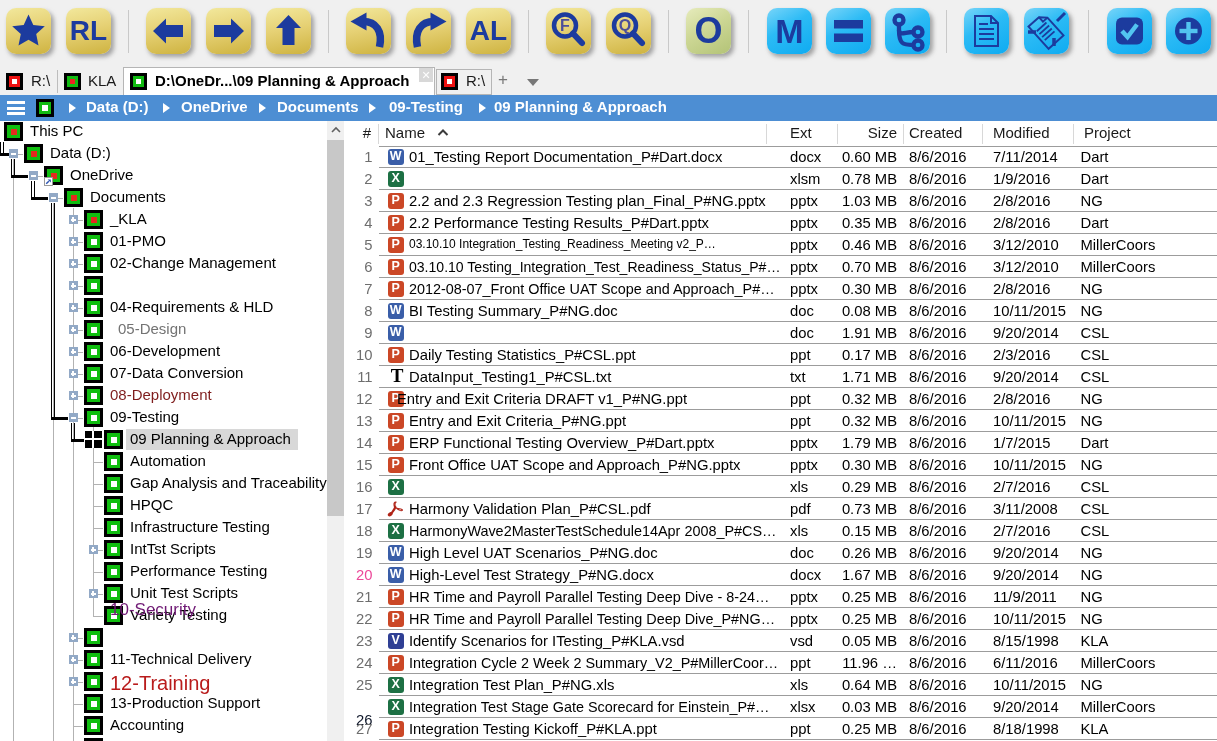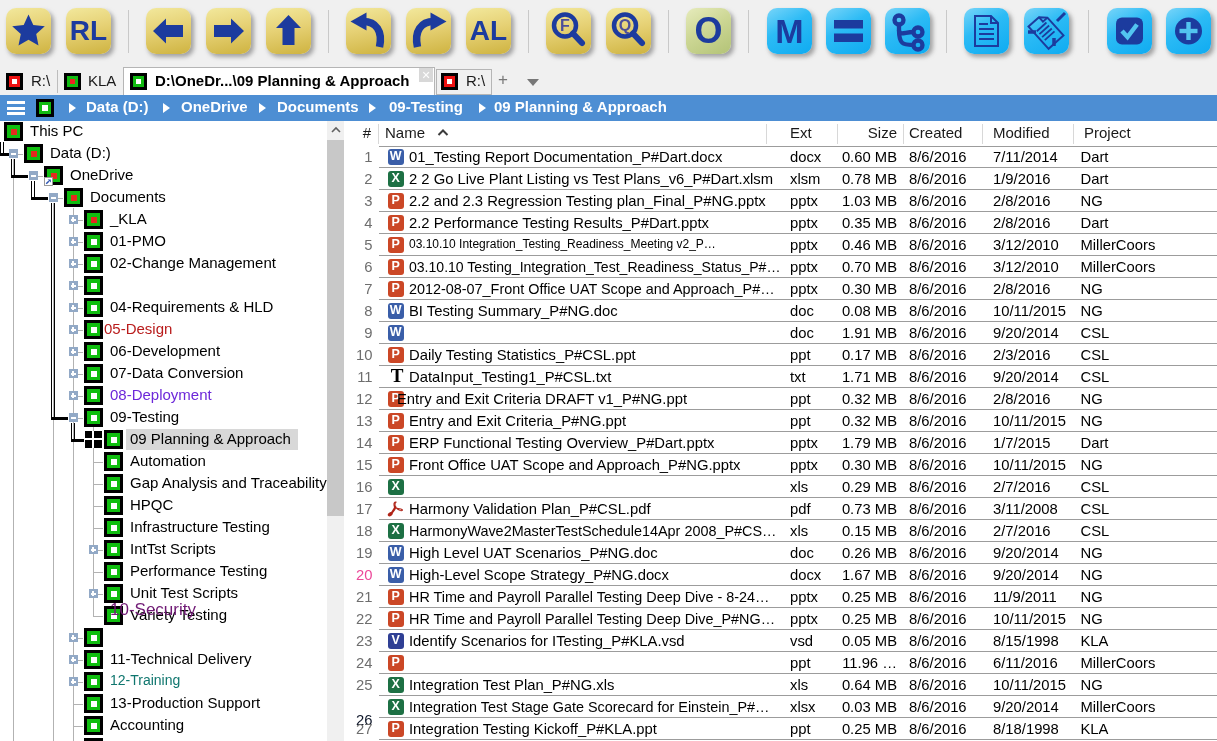--- a/index.html
+++ b/index.html
@@ -274,21 +274,21 @@
       <div style="position:absolute;left:3.5px;top:3.5px;width:6px;height:6px;background:#fff"></div>
     </div>
     <span style="position:absolute;left:110px;top:177.0px;font-size:15px;color:#000;white-space:nowrap">04-Requirements &amp; HLD</span>
     <div style="position:absolute;left:77px;top:208.5px;width:6px;height:1px;background:#b2b2b2"></div>
     <div style="position:absolute;left:68.5px;top:204.0px;width:9px;height:9px;background:#92a9c6"></div>
     <div style="position:absolute;left:70.5px;top:207.5px;width:5px;height:2px;background:#fff"></div>
     <div style="position:absolute;left:72px;top:206.0px;width:2px;height:5px;background:#fff"></div>
     <div style="position:absolute;left:84px;top:199.0px;width:13px;height:13px;background:#0fbe0f;border:3px solid #000">
       <div style="position:absolute;left:3.5px;top:3.5px;width:6px;height:6px;background:#fff"></div>
     </div>
-    <span style="position:absolute;left:104px;top:199.0px;font-size:15px;color:#b91c1c;white-space:nowrap">05-Design</span>
+    <span style="position:absolute;left:118px;top:199.0px;font-size:15px;color:#737373;white-space:nowrap">05-Design</span>
     <div style="position:absolute;left:77px;top:230.5px;width:6px;height:1px;background:#b2b2b2"></div>
     <div style="position:absolute;left:68.5px;top:226.0px;width:9px;height:9px;background:#92a9c6"></div>
     <div style="position:absolute;left:70.5px;top:229.5px;width:5px;height:2px;background:#fff"></div>
     <div style="position:absolute;left:72px;top:228.0px;width:2px;height:5px;background:#fff"></div>
     <div style="position:absolute;left:84px;top:221.0px;width:13px;height:13px;background:#0fbe0f;border:3px solid #000">
       <div style="position:absolute;left:3.5px;top:3.5px;width:6px;height:6px;background:#fff"></div>
     </div>
     <span style="position:absolute;left:110px;top:221.0px;font-size:15px;color:#000;white-space:nowrap">06-Development</span>
     <div style="position:absolute;left:77px;top:252.5px;width:6px;height:1px;background:#b2b2b2"></div>
     <div style="position:absolute;left:68.5px;top:248.0px;width:9px;height:9px;background:#92a9c6"></div>
@@ -298,21 +298,21 @@
       <div style="position:absolute;left:3.5px;top:3.5px;width:6px;height:6px;background:#fff"></div>
     </div>
     <span style="position:absolute;left:110px;top:243.0px;font-size:15px;color:#000;white-space:nowrap">07-Data Conversion</span>
     <div style="position:absolute;left:77px;top:274.5px;width:6px;height:1px;background:#b2b2b2"></div>
     <div style="position:absolute;left:68.5px;top:270.0px;width:9px;height:9px;background:#92a9c6"></div>
     <div style="position:absolute;left:70.5px;top:273.5px;width:5px;height:2px;background:#fff"></div>
     <div style="position:absolute;left:72px;top:272.0px;width:2px;height:5px;background:#fff"></div>
     <div style="position:absolute;left:84px;top:265.0px;width:13px;height:13px;background:#0fbe0f;border:3px solid #000">
       <div style="position:absolute;left:3.5px;top:3.5px;width:6px;height:6px;background:#fff"></div>
     </div>
-    <span style="position:absolute;left:110px;top:265.0px;font-size:15px;color:#6d28d9;white-space:nowrap">08-Deployment</span>
+    <span style="position:absolute;left:110px;top:265.0px;font-size:15px;color:#7f1d1d;white-space:nowrap">08-Deployment</span>
     <div style="position:absolute;left:77px;top:296.5px;width:6px;height:1px;background:#b2b2b2"></div>
     <div style="position:absolute;left:68.5px;top:292.0px;width:9px;height:9px;background:#92a9c6"></div>
     <div style="position:absolute;left:70.5px;top:295.5px;width:5px;height:2px;background:#fff"></div>
     <div style="position:absolute;left:84px;top:287.0px;width:13px;height:13px;background:#0fbe0f;border:3px solid #000">
       <div style="position:absolute;left:3.5px;top:3.5px;width:6px;height:6px;background:#fff"></div>
     </div>
     <span style="position:absolute;left:110px;top:287.0px;font-size:15px;color:#000;white-space:nowrap">09-Testing</span>
     <div style="position:absolute;left:84.5px;top:310.0px;width:17px;height:17px;background:#000">
       <div style="position:absolute;left:0;top:7px;width:17px;height:2px;background:#fff"></div>
       <div style="position:absolute;left:7px;top:0;width:2px;height:17px;background:#fff"></div>
@@ -384,21 +384,21 @@
       <div style="position:absolute;left:3.5px;top:3.5px;width:6px;height:6px;background:#fff"></div>
     </div>
     <span style="position:absolute;left:110px;top:529.0px;font-size:15px;color:#000;white-space:nowrap">11-Technical Delivery</span>
     <div style="position:absolute;left:77px;top:560.5px;width:6px;height:1px;background:#b2b2b2"></div>
     <div style="position:absolute;left:68.5px;top:556.0px;width:9px;height:9px;background:#92a9c6"></div>
     <div style="position:absolute;left:70.5px;top:559.5px;width:5px;height:2px;background:#fff"></div>
     <div style="position:absolute;left:72px;top:558.0px;width:2px;height:5px;background:#fff"></div>
     <div style="position:absolute;left:84px;top:551.0px;width:13px;height:13px;background:#0fbe0f;border:3px solid #000">
       <div style="position:absolute;left:3.5px;top:3.5px;width:6px;height:6px;background:#fff"></div>
     </div>
-    <span style="position:absolute;left:110px;top:551.0px;font-size:14px;color:#0f766e;white-space:nowrap">12-Training</span>
+    <span style="position:absolute;left:110px;top:551.0px;font-size:20px;color:#b91c1c;white-space:nowrap">12-Training</span>
     <div style="position:absolute;left:73px;top:582.5px;width:10px;height:1px;background:#b2b2b2"></div>
     <div style="position:absolute;left:84px;top:573.0px;width:13px;height:13px;background:#0fbe0f;border:3px solid #000">
       <div style="position:absolute;left:3.5px;top:3.5px;width:6px;height:6px;background:#fff"></div>
     </div>
     <span style="position:absolute;left:110px;top:573.0px;font-size:15px;color:#000;white-space:nowrap">13-Production Support</span>
     <div style="position:absolute;left:73px;top:604.5px;width:10px;height:1px;background:#b2b2b2"></div>
     <div style="position:absolute;left:84px;top:595.0px;width:13px;height:13px;background:#0fbe0f;border:3px solid #000">
       <div style="position:absolute;left:3.5px;top:3.5px;width:6px;height:6px;background:#fff"></div>
     </div>
     <span style="position:absolute;left:110px;top:595.0px;font-size:15px;color:#000;white-space:nowrap">Accounting</span>
@@ -436,21 +436,20 @@
       <span class="ct" style="left:449px">docx</span>
       <span class="ct" style="right:320px;left:auto">0.60 MB</span>
       <span class="ct" style="left:568px">8/6/2016</span>
       <span class="ct" style="left:652px">7/11/2014</span>
       <span class="ct" style="left:739.5px">Dart</span>
       <div style="position:absolute;left:38px;bottom:0;width:838px;height:1px;background:#9c9c9c"></div>
     </div>
     <div style="position:absolute;left:0;top:47px;width:876px;height:22px">
       <span style="position:absolute;right:844.5px;top:2.5px;font-size:14.8px;color:#6e6e6e">2</span>
       <div style="position:absolute;left:47px;top:3px;width:15.5px;height:15.5px;border-radius:3px;background:#1d7044;color:#fff;font-size:12.5px;font-weight:bold;text-align:center;line-height:15.5px">X</div>
-      <span class="ct" style="left:68px;width:374px;overflow:hidden">2 2 Go Live Plant Listing vs Test Plans_v6_P#Dart.xlsm</span>
       <span class="ct" style="left:449px">xlsm</span>
       <span class="ct" style="right:320px;left:auto">0.78 MB</span>
       <span class="ct" style="left:568px">8/6/2016</span>
       <span class="ct" style="left:652px">1/9/2016</span>
       <span class="ct" style="left:739.5px">Dart</span>
       <div style="position:absolute;left:38px;bottom:0;width:838px;height:1px;background:#9c9c9c"></div>
     </div>
     <div style="position:absolute;left:0;top:69px;width:876px;height:22px">
       <span style="position:absolute;right:844.5px;top:2.5px;font-size:14.8px;color:#6e6e6e">3</span>
       <div style="position:absolute;left:47px;top:3px;width:15.5px;height:15.5px;border-radius:3px;background:#cb4726;color:#fff;font-size:12.5px;font-weight:bold;text-align:center;line-height:15.5px">P</div>
@@ -637,21 +636,21 @@
       <span class="ct" style="left:449px">doc</span>
       <span class="ct" style="right:320px;left:auto">0.26 MB</span>
       <span class="ct" style="left:568px">8/6/2016</span>
       <span class="ct" style="left:652px">9/20/2014</span>
       <span class="ct" style="left:739.5px">NG</span>
       <div style="position:absolute;left:38px;bottom:0;width:838px;height:1px;background:#9c9c9c"></div>
     </div>
     <div style="position:absolute;left:0;top:443px;width:876px;height:22px">
       <span style="position:absolute;right:844.5px;top:2.5px;font-size:14.8px;color:#ec4899">20</span>
       <div style="position:absolute;left:47px;top:3px;width:15.5px;height:15.5px;border-radius:3px;background:#3a5ea8;color:#fff;font-size:12.5px;font-weight:bold;text-align:center;line-height:15.5px">W</div>
-      <span class="ct" style="left:68px;width:374px;overflow:hidden">High-Level Scope Strategy_P#NG.docx</span>
+      <span class="ct" style="left:68px;width:374px;overflow:hidden">High-Level Test Strategy_P#NG.docx</span>
       <span class="ct" style="left:449px">docx</span>
       <span class="ct" style="right:320px;left:auto">1.67 MB</span>
       <span class="ct" style="left:568px">8/6/2016</span>
       <span class="ct" style="left:652px">9/20/2014</span>
       <span class="ct" style="left:739.5px">NG</span>
       <div style="position:absolute;left:38px;bottom:0;width:838px;height:1px;background:#9c9c9c"></div>
     </div>
     <div style="position:absolute;left:0;top:465px;width:876px;height:22px">
       <span style="position:absolute;right:844.5px;top:2.5px;font-size:14.8px;color:#6e6e6e">21</span>
       <div style="position:absolute;left:47px;top:3px;width:15.5px;height:15.5px;border-radius:3px;background:#cb4726;color:#fff;font-size:12.5px;font-weight:bold;text-align:center;line-height:15.5px">P</div>
@@ -681,20 +680,21 @@
       <span class="ct" style="left:449px">vsd</span>
       <span class="ct" style="right:320px;left:auto">0.05 MB</span>
       <span class="ct" style="left:568px">8/6/2016</span>
       <span class="ct" style="left:652px">8/15/1998</span>
       <span class="ct" style="left:739.5px">KLA</span>
       <div style="position:absolute;left:38px;bottom:0;width:838px;height:1px;background:#9c9c9c"></div>
     </div>
     <div style="position:absolute;left:0;top:531px;width:876px;height:22px">
       <span style="position:absolute;right:844.5px;top:2.5px;font-size:14.8px;color:#6e6e6e">24</span>
       <div style="position:absolute;left:47px;top:3px;width:15.5px;height:15.5px;border-radius:3px;background:#cb4726;color:#fff;font-size:12.5px;font-weight:bold;text-align:center;line-height:15.5px">P</div>
+      <span class="ct" style="left:68px;width:374px;overflow:hidden;font-size:14.4px">Integration Cycle 2 Week 2 Summary_V2_P#MillerCoor…</span>
       <span class="ct" style="left:449px">ppt</span>
       <span class="ct" style="right:320px;left:auto">11.96 …</span>
       <span class="ct" style="left:568px">8/6/2016</span>
       <span class="ct" style="left:652px">6/11/2016</span>
       <span class="ct" style="left:739.5px">MillerCoors</span>
       <div style="position:absolute;left:38px;bottom:0;width:838px;height:1px;background:#9c9c9c"></div>
     </div>
     <div style="position:absolute;left:0;top:553px;width:876px;height:22px">
       <span style="position:absolute;right:844.5px;top:2.5px;font-size:14.8px;color:#6e6e6e">25</span>
       <div style="position:absolute;left:47px;top:3px;width:15.5px;height:15.5px;border-radius:3px;background:#1d7044;color:#fff;font-size:12.5px;font-weight:bold;text-align:center;line-height:15.5px">X</div>

